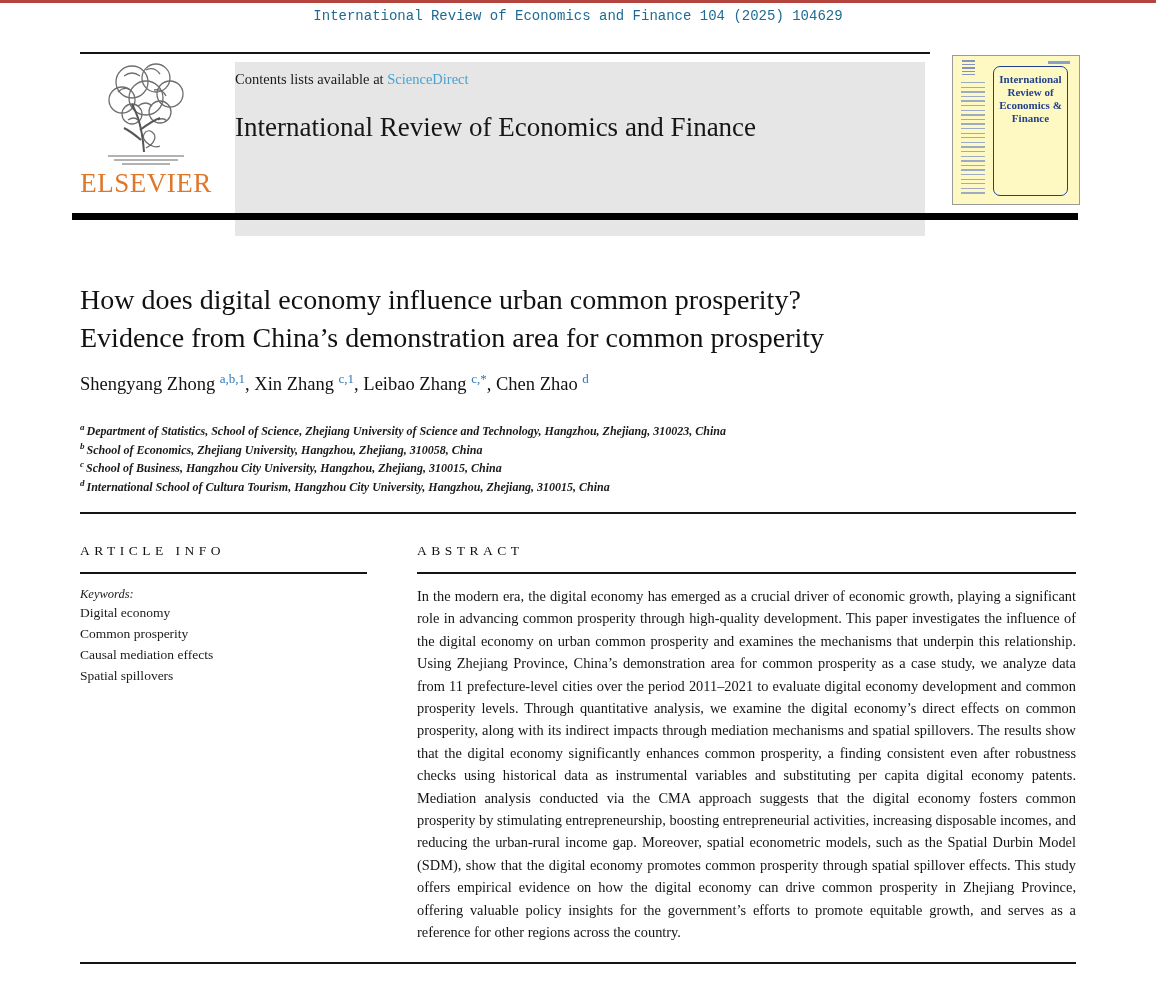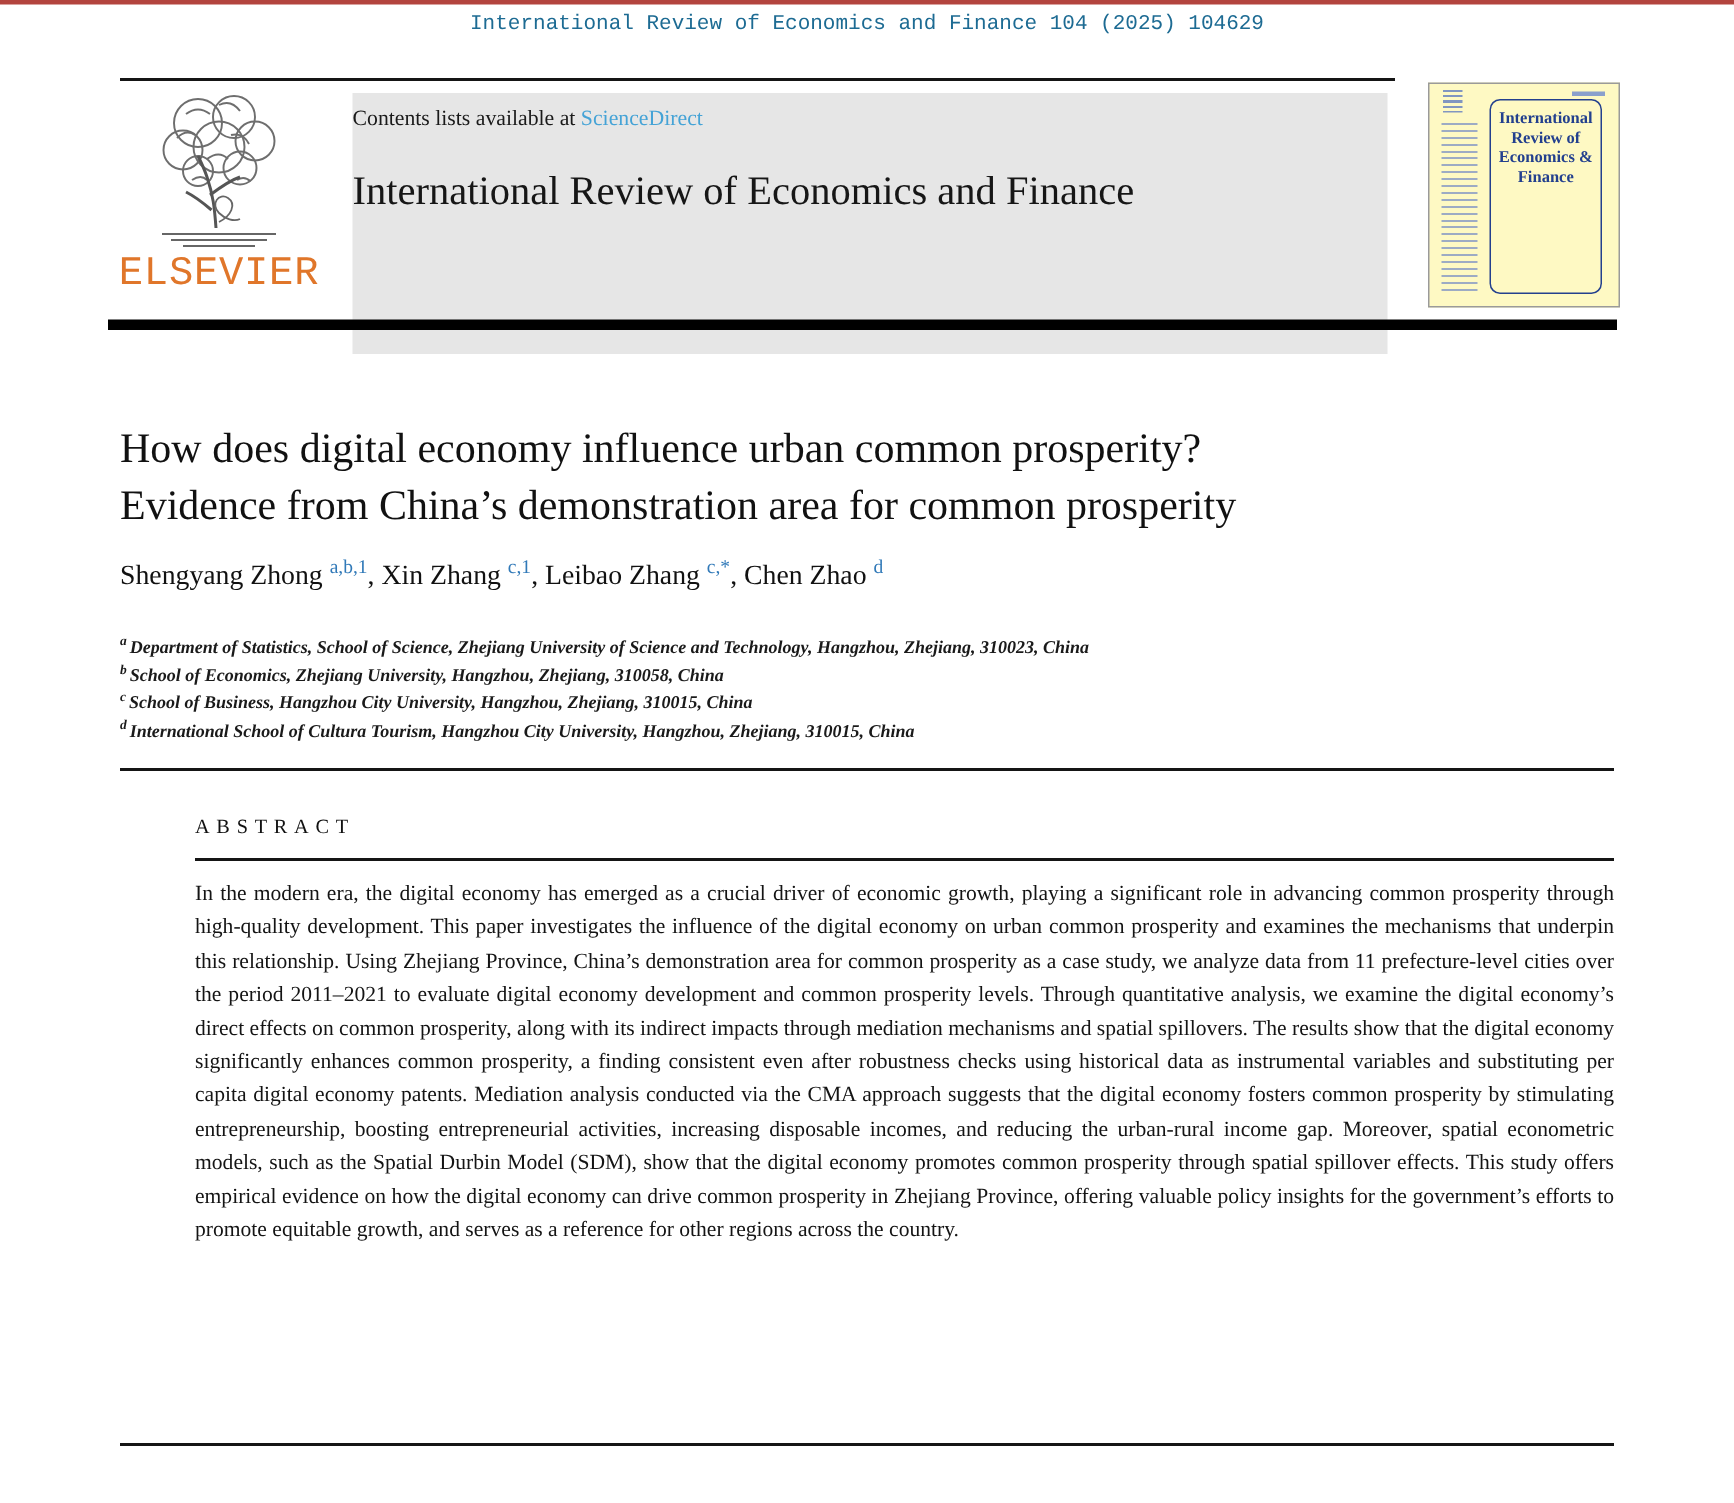--- a/index.html
+++ b/index.html
@@ -31,21 +31,21 @@
     background: #151515;
   }
   
   .elsevier-logo {
     position: absolute; top: 56px; left: 78px;
     width: 136px; height: 152px;
     text-align: center;
   }
   .elsevier-logo svg { display: block; margin: 0 auto; }
   .publisher-wordmark {
-    font-family: Liberation Mono, monospace;
+    font-family: Liberation Serif, serif;
     font-size: 27px;
     color: #e0762a;
     letter-spacing: 0.5px;
     margin-top: 0px;
     white-space: nowrap;
   }
   
   .banner {
     position: absolute; top: 62px; left: 235px;
     width: 690px; height: 174px;
@@ -271,20 +271,29 @@
   <div class="affiliations">
     <div><sup>a</sup><span>Department of Statistics, School of Science, Zhejiang University of Science and Technology, Hangzhou, Zhejiang, 310023, China</span></div>
     <div><sup>b</sup><span>School of Economics, Zhejiang University, Hangzhou, Zhejiang, 310058, China</span></div>
     <div><sup>c</sup><span>School of Business, Hangzhou City University, Hangzhou, Zhejiang, 310015, China</span></div>
     <div><sup>d</sup><span>International School of Cultura Tourism, Hangzhou City University, Hangzhou, Zhejiang, 310015, China</span></div>
   </div>
 
   <div class="section-top-rule"></div>
 
   <div class="columns">
+    <div class="col-left">
+      <div class="col-heading">ARTICLE INFO</div>
+      <div class="col-rule"></div>
+      <div class="keywords-label">Keywords:</div>
+      <div class="keyword-item">Digital economy</div>
+      <div class="keyword-item">Common prosperity</div>
+      <div class="keyword-item">Causal mediation effects</div>
+      <div class="keyword-item">Spatial spillovers</div>
+    </div>
     <div class="col-gap"></div>
     <div class="col-right">
       <div class="col-heading">ABSTRACT</div>
       <div class="col-rule"></div>
       <p class="abstract-text">In the modern era, the digital economy has emerged as a crucial driver of economic growth, playing a significant role in advancing common prosperity through high-quality development. This paper investigates the influence of the digital economy on urban common prosperity and examines the mechanisms that underpin this relationship. Using Zhejiang Province, China’s demonstration area for common prosperity as a case study, we analyze data from 11 prefecture-level cities over the period 2011–2021 to evaluate digital economy development and common prosperity levels. Through quantitative analysis, we examine the digital economy’s direct effects on common prosperity, along with its indirect impacts through mediation mechanisms and spatial spillovers. The results show that the digital economy significantly enhances common prosperity, a finding consistent even after robustness checks using historical data as instrumental variables and substituting per capita digital economy patents. Mediation analysis conducted via the CMA approach suggests that the digital economy fosters common prosperity by stimulating entrepreneurship, boosting entrepreneurial activities, increasing disposable incomes, and reducing the urban-rural income gap. Moreover, spatial econometric models, such as the Spatial Durbin Model (SDM), show that the digital economy promotes common prosperity through spatial spillover effects. This study offers empirical evidence on how the digital economy can drive common prosperity in Zhejiang Province, offering valuable policy insights for the government’s efforts to promote equitable growth, and serves as a reference for other regions across the country.</p>
     </div>
   </div>
 
   <div class="bottom-rule"></div>
 

